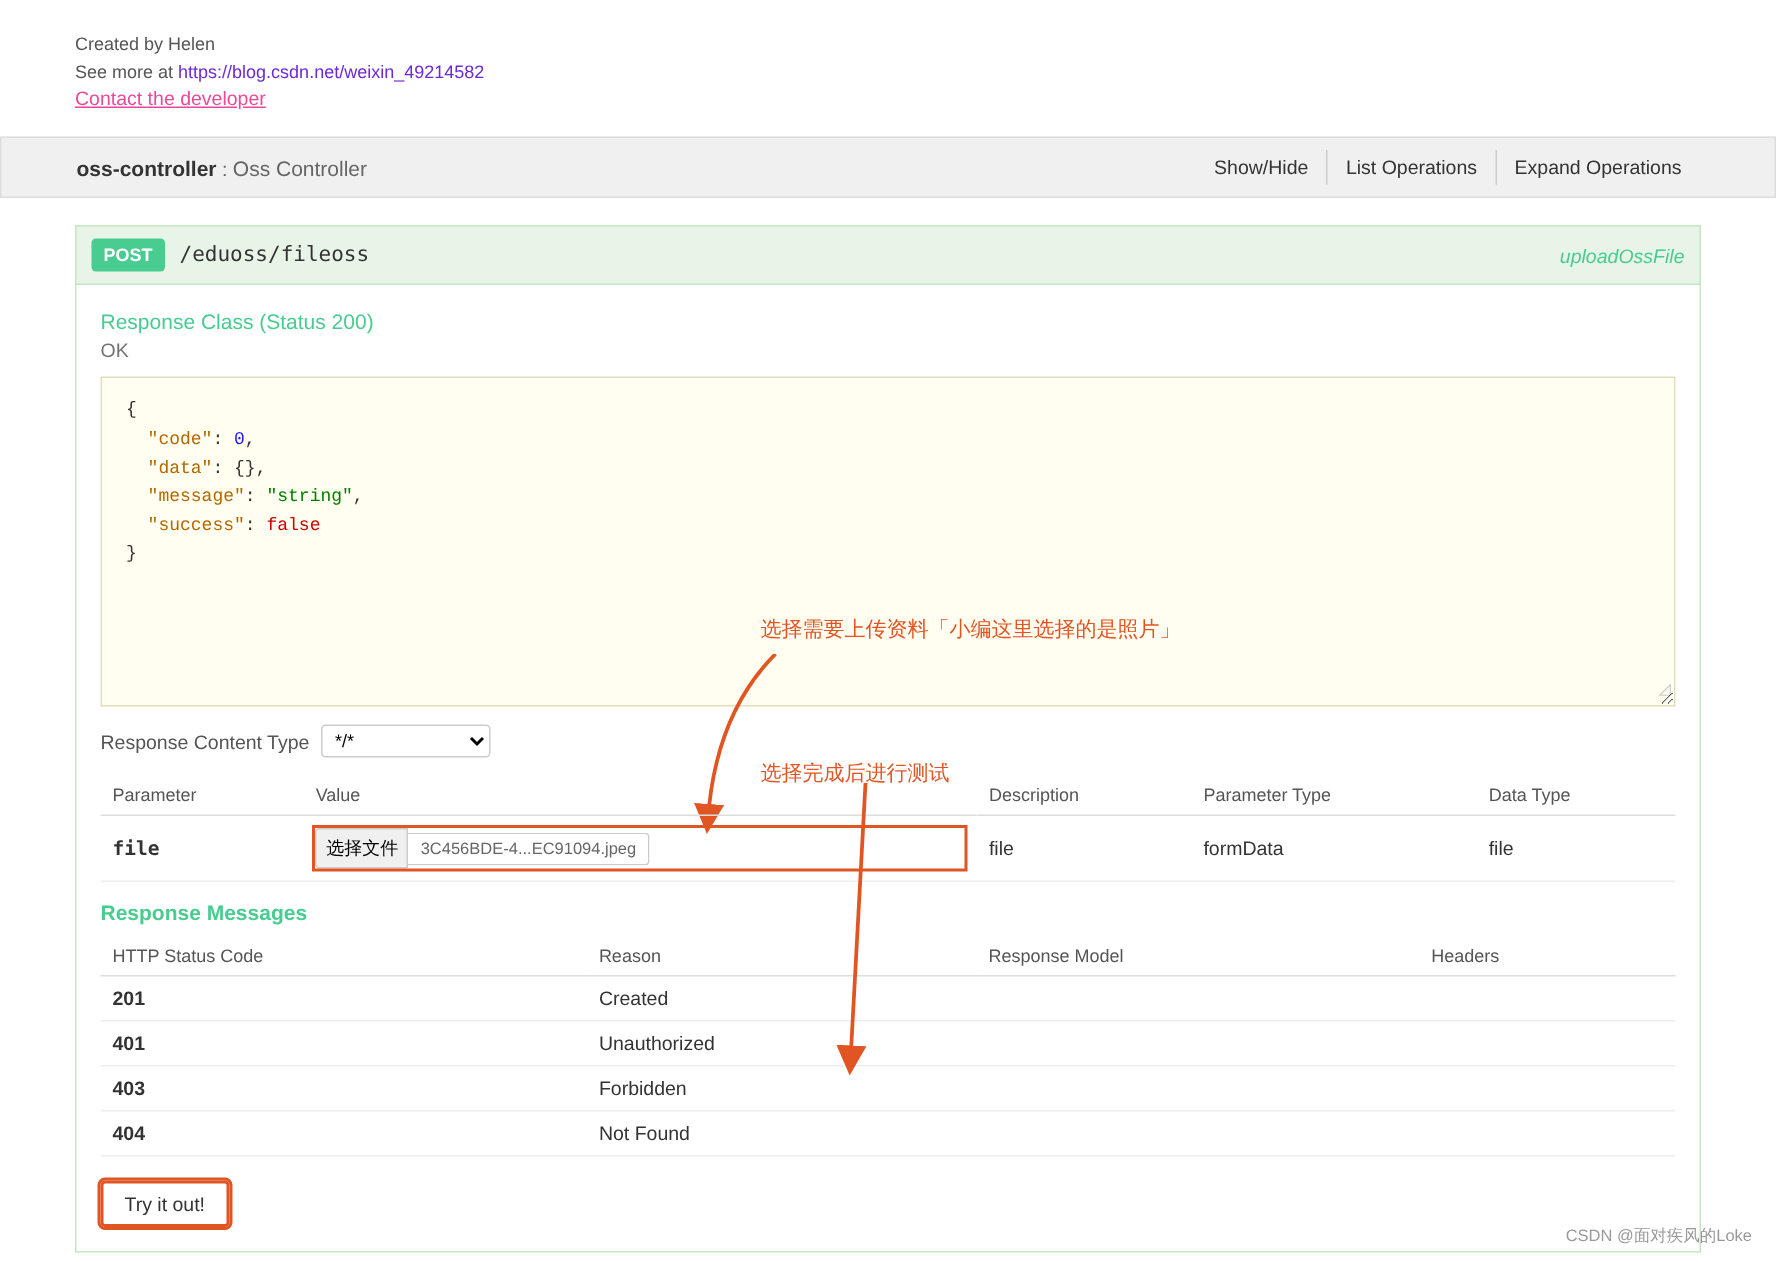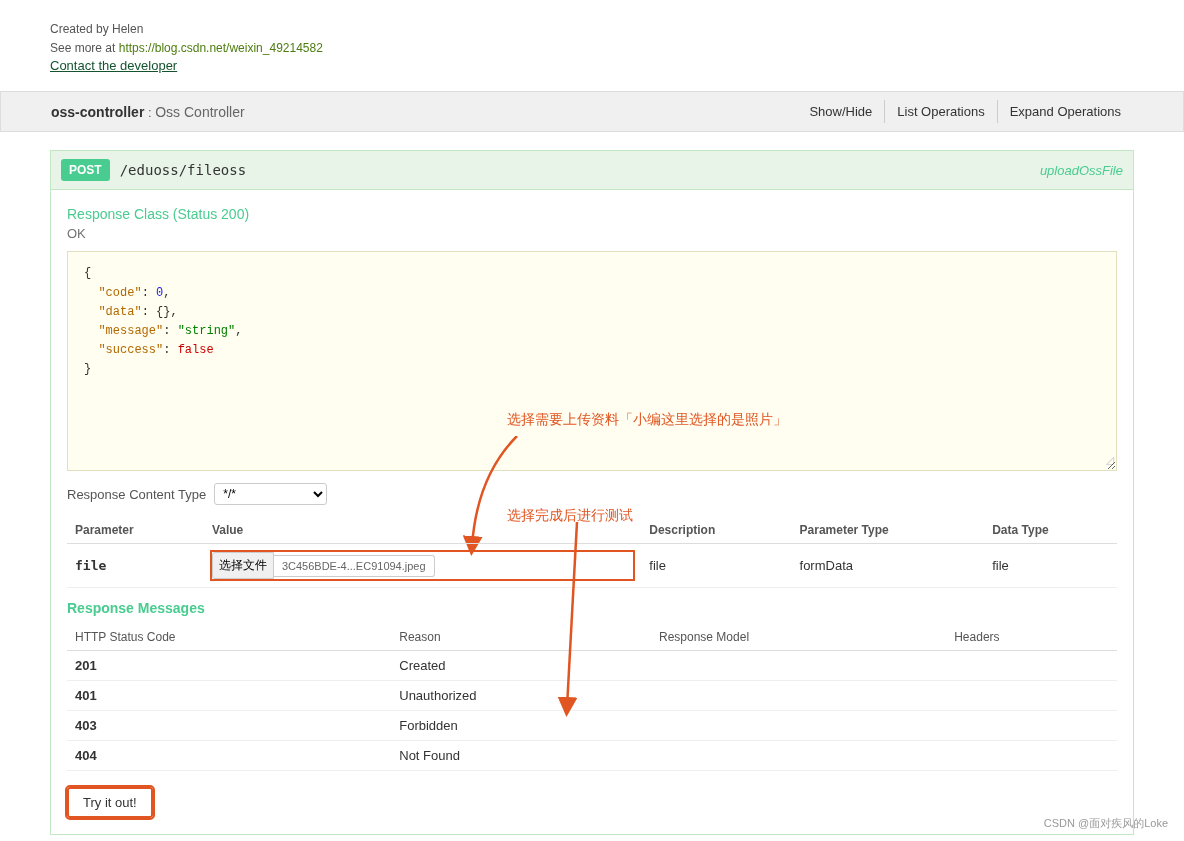--- a/index.html
+++ b/index.html
@@ -20,25 +20,25 @@
     
     .header-area {
       padding: 8px 50px 10px 50px;
     }
     .header-created {
       font-size: 12px;
       color: #555;
       line-height: 1.6;
     }
     .header-link {
-      color: #4d7c0f;
+      color: #6d28d9;
       text-decoration: none;
     }
     .contact-link {
-      color: #14532d;
+      color: #ec4899;
       text-decoration: underline;
       font-size: 13px;
       cursor: pointer;
     }
 
     
     .controller-bar {
       display: flex;
       align-items: center;
       justify-content: space-between;
@@ -187,21 +187,21 @@
       width: 100%;
       border-collapse: collapse;
       margin-bottom: 12px;
     }
     .params-table th {
       text-align: left;
       padding: 6px 8px;
       border-bottom: 1px solid #ddd;
       font-size: 12px;
       color: #555;
-      font-weight: bold;
+      font-weight: normal;
     }
     .params-table td {
       padding: 8px 8px;
       border-bottom: 1px solid #eee;
       font-size: 13px;
       vertical-align: middle;
     }
     .param-name {
       font-family: monospace;
       font-weight: bold;

